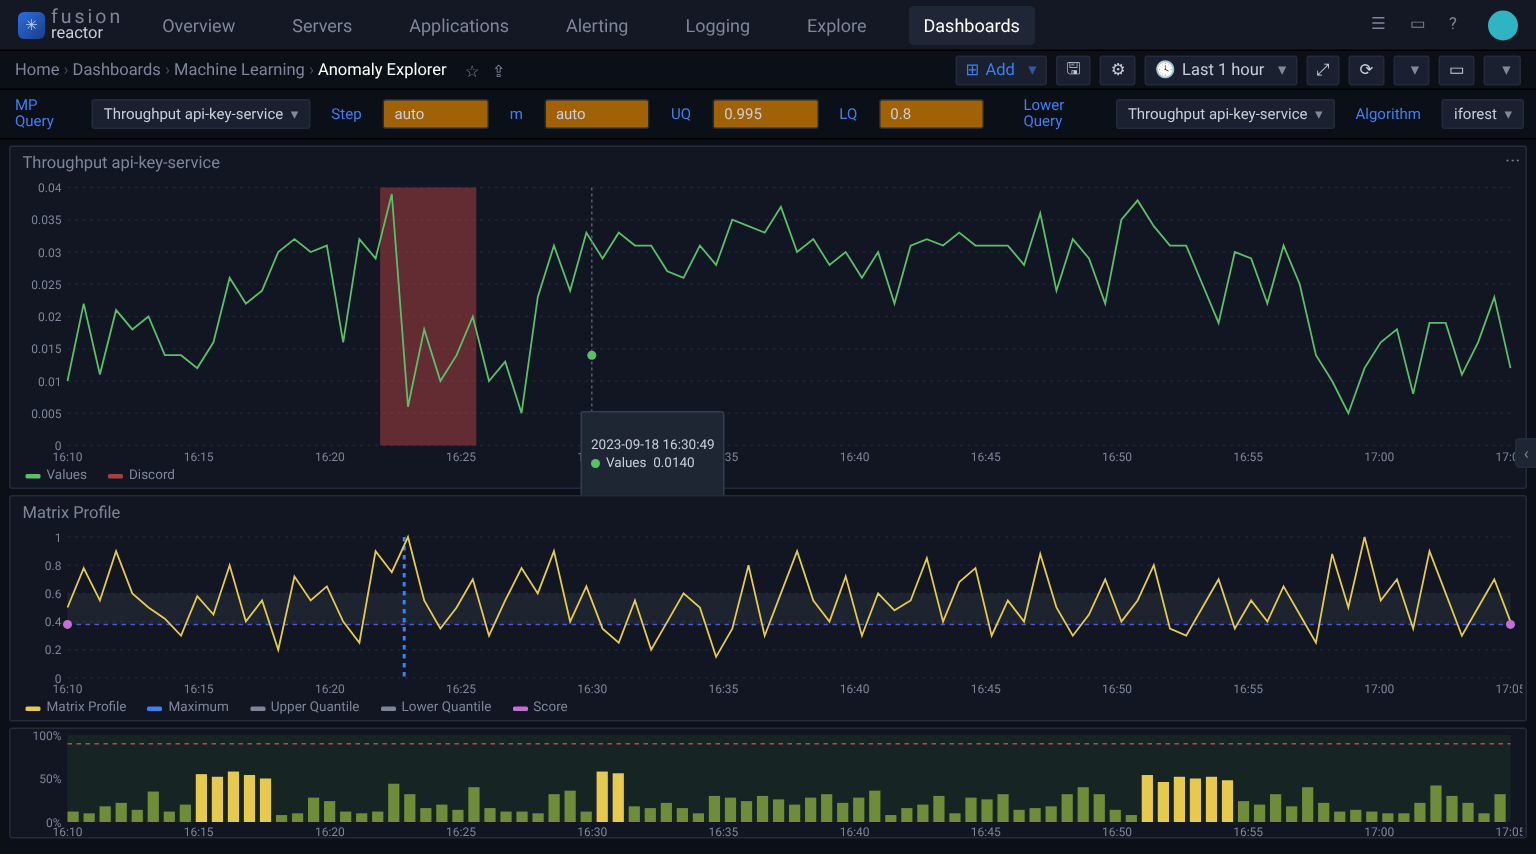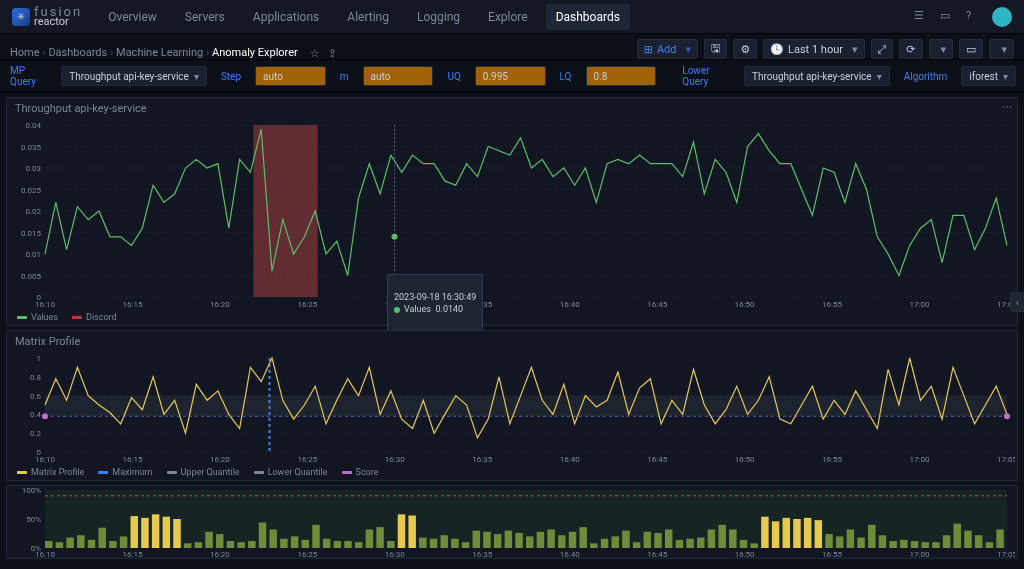--- a/index.html
+++ b/index.html
@@ -18,29 +18,29 @@
   }
   *{box-sizing:border-box;font-family:Roboto,Helvetica,Arial,sans-serif}
   body{margin:0;background:var(--bg);color:var(--text);font-size:11px;width:1024px}
 
   
   .topbar{display:flex;align-items:center;height:34px;background:#141824;border-bottom:1px solid #000;padding:0 12px;gap:6px}
   .brand{display:flex;align-items:center;gap:4px;margin-right:10px}
   .brand-icon{width:18px;height:18px;border-radius:4px;background:linear-gradient(135deg,#2b6fe0,#1a3d87);display:flex;align-items:center;justify-content:center;font-size:10px}
   .brand-text{font-size:11px;line-height:10px}
   .brand-text small{display:block;font-size:13px;color:var(--text-dim);letter-spacing:2px}
-  .nav{display:flex;gap:8px}
+  .nav{display:flex;gap:18px}
   .nav a{color:var(--text-dim);text-decoration:none;padding:6px 10px;border-radius:3px;font-size:12px}
   .nav a.active{color:#fff;background:#1f2636}
   .topbar-rt{margin-left:auto;display:flex;gap:10px;align-items:center}
   .topbar-icon{width:16px;height:16px;color:var(--text-dim);display:flex}
   .avatar{width:20px;height:20px;border-radius:50%;background:#2fb4c4}
 
   
-  .crumbs{display:flex;align-items:flex-end;height:26px;padding:0 10px;gap:6px;border-bottom:1px solid #000;font-size:11px;color:var(--text-dim)}
+  .crumbs{display:flex;align-items:center;height:26px;padding:0 10px;gap:6px;border-bottom:1px solid #000;font-size:11px;color:var(--text-dim)}
   .crumbs .sep{opacity:.5}
   .crumbs a{color:var(--text-dim);text-decoration:none}
   .crumbs a.cur{color:#fff}
   .crumbs-rt{margin-left:auto;display:flex;gap:6px;align-items:center}
   .pill{display:inline-flex;align-items:center;gap:4px;background:var(--panel3);border:1px solid var(--border);border-radius:2px;padding:3px 6px;height:20px;color:var(--text)}
   .pill.blue{color:var(--accent-blue)}
   .ico{width:12px;height:12px;display:inline-block}
 
   
   .qrow{display:flex;align-items:center;gap:12px;padding:5px 8px;border-bottom:1px solid #000;flex-wrap:nowrap}

